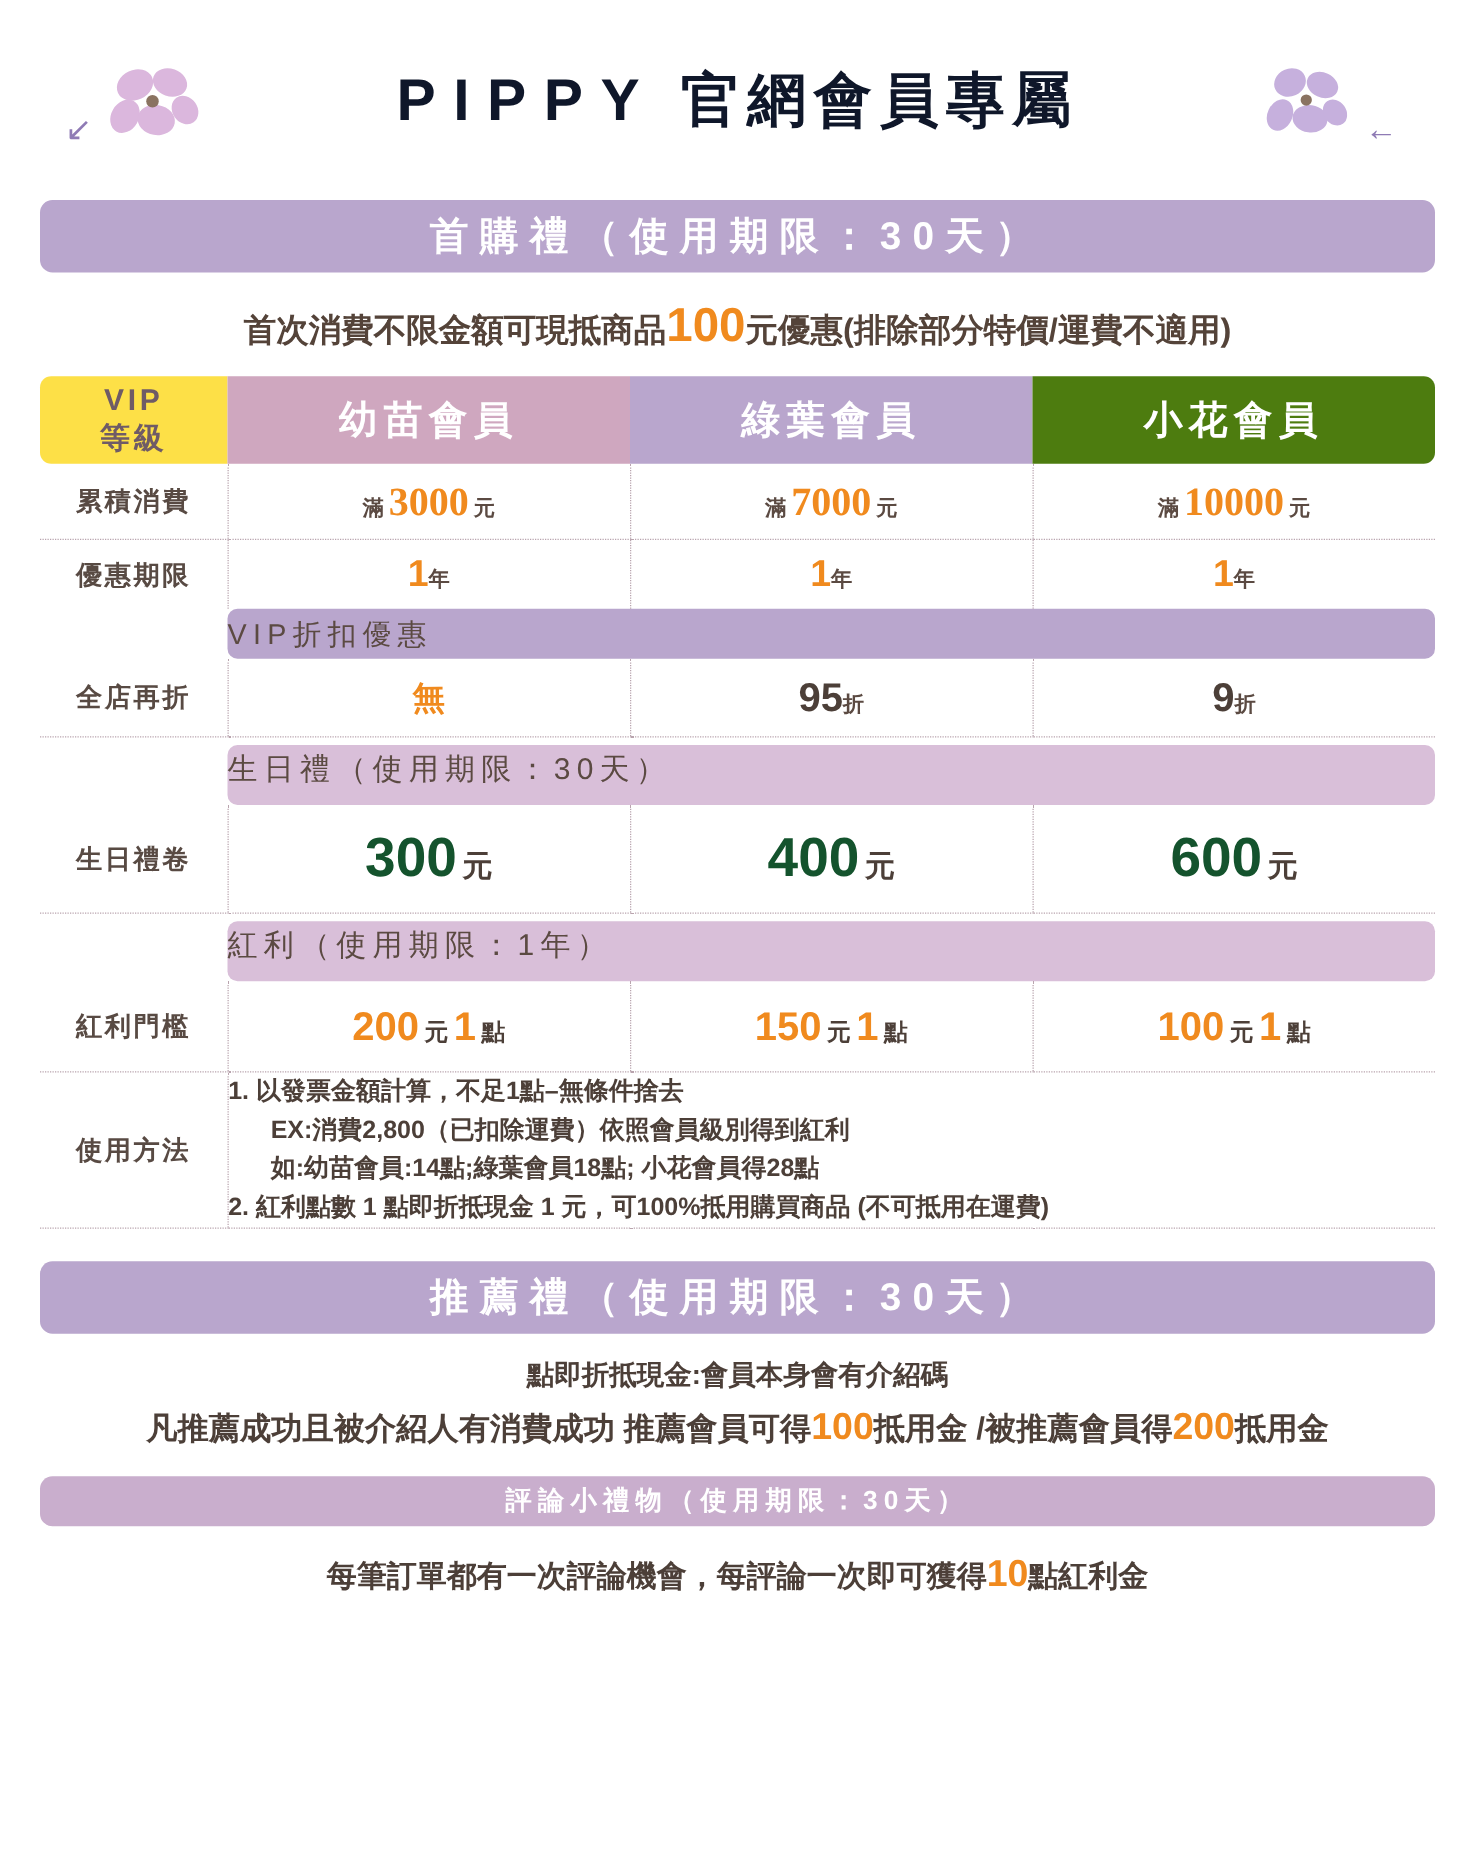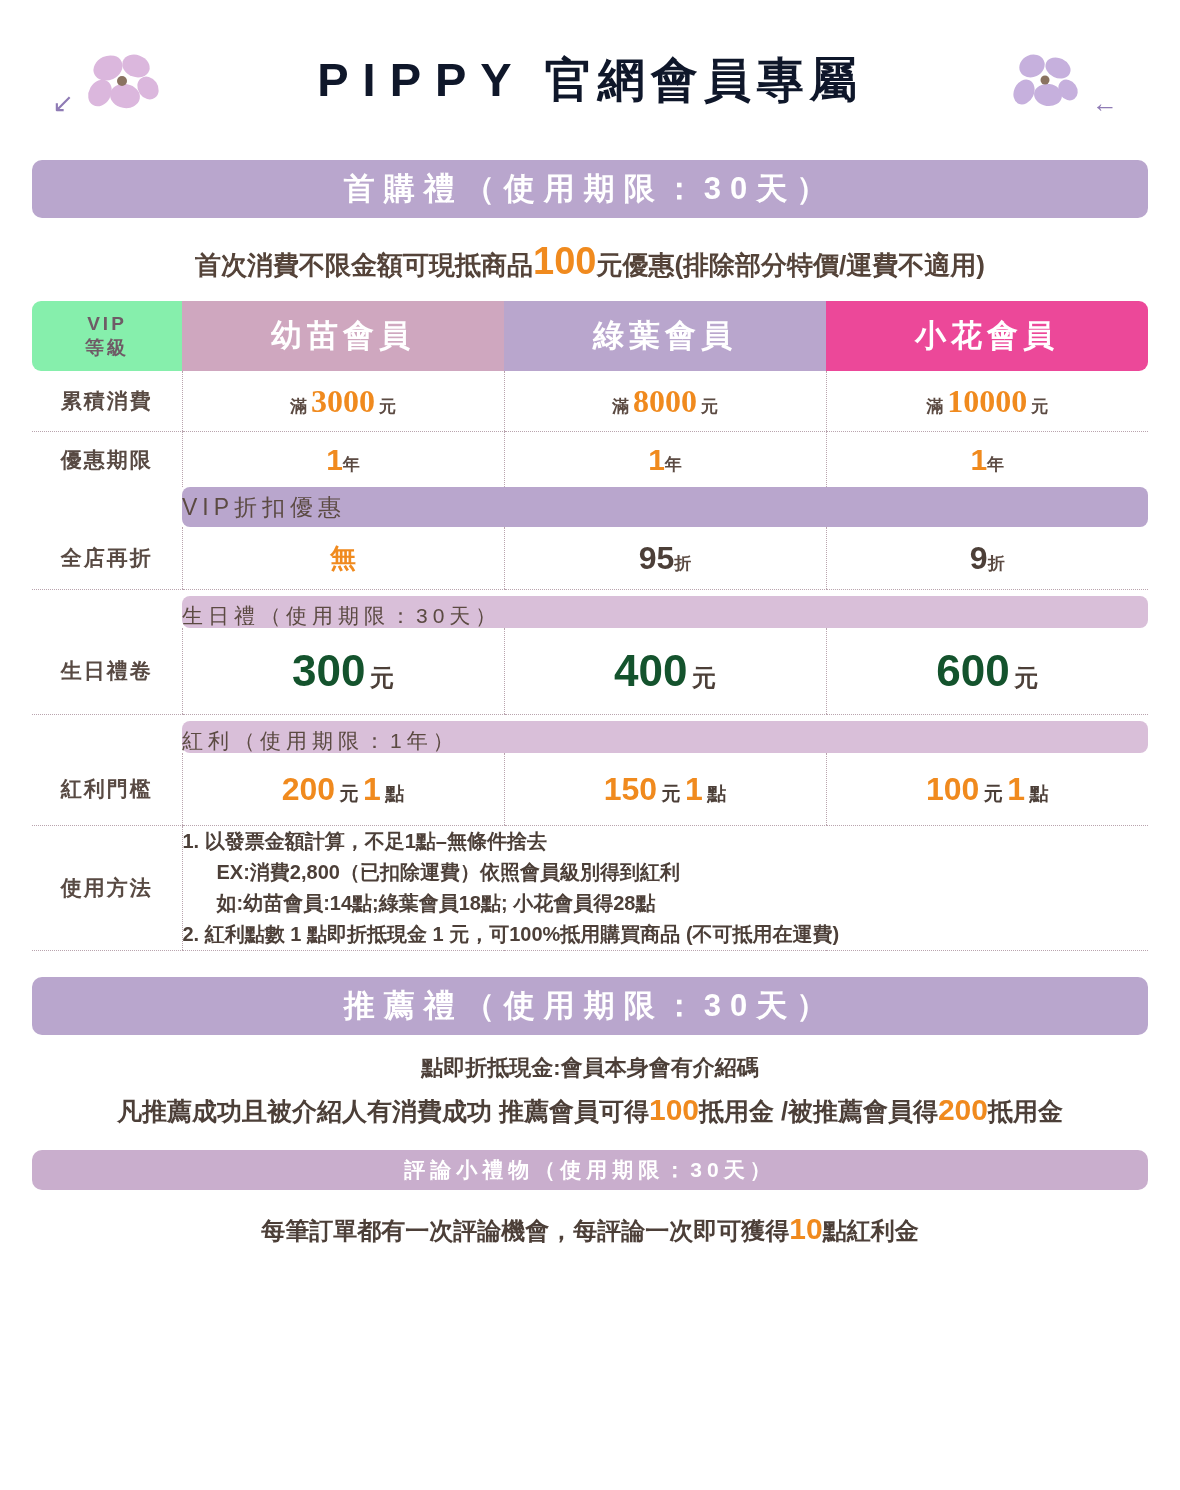--- a/index.html
+++ b/index.html
@@ -52,22 +52,22 @@
     height:40px;line-height:40px;
     font-size:21px;letter-spacing:5px;
   }
   .band-vip{
     background:#b9a6cd;
     height:40px;line-height:40px;
     font-size:23px;letter-spacing:5px;
   }
   .band-light{
     background:#d9bfd9;
-    height:32px;line-height:40px;
-    font-size:21px;letter-spacing:5px;
+    height:48px;line-height:40px;
+    font-size:24px;letter-spacing:5px;
   }
 
   .intro{
     text-align:center;
     font-size:26px;
     font-weight:bold;
     color:#544339;
     margin:22px 0 18px;
     letter-spacing:0px;
   }
@@ -79,41 +79,41 @@
     border-collapse:collapse;
     width:1116px;
     table-layout:fixed;
   }
   .tbl td{
     vertical-align:middle;
     padding:0;
   }
   .col-label{width:150px;}
   .hdr-label{
-    background:#86efac;
+    background:#fde047;
     color:#6f5b66;
-    font-size:19px;
+    font-size:24px;
     font-weight:bold;
     letter-spacing:3px;
     text-align:center;
     line-height:1.25;
     height:70px;
     border-radius:9px 0 0 9px;
   }
   .hdr-tier{
     color:#ffffff;
     font-size:31px;
     font-weight:bold;
     letter-spacing:5px;
     text-align:center;
     height:70px;
   }
   .t1{background:#cfa7bf;}
   .t2{background:#b9a6cd;}
-  .t3{background:#ec4899;border-radius:0 9px 9px 0;}
+  .t3{background:#4d7c0f;border-radius:0 9px 9px 0;}
 
   .rlabel{
     font-size:21px;font-weight:bold;color:#584a43;
     text-align:center;letter-spacing:2px;
   }
   .cell{
     text-align:center;
     border-left:1px dotted #b9a4ae;
   }
   .rowline td{border-bottom:1px dotted #b9a4ae;}
@@ -229,21 +229,21 @@
 
     <tr class="rowline">
       <td class="rlabel h-amt">累積消費</td>
       <td class="cell h-amt">
         <span class="sm">滿</span>
         <span class="num-amt">3000</span>
         <span class="sm">元</span>
       </td>
       <td class="cell h-amt">
         <span class="sm">滿</span>
-        <span class="num-amt">8000</span>
+        <span class="num-amt">7000</span>
         <span class="sm">元</span>
       </td>
       <td class="cell h-amt">
         <span class="sm">滿</span>
         <span class="num-amt">10000</span>
         <span class="sm">元</span>
       </td>
     </tr>
 
     <tr>

